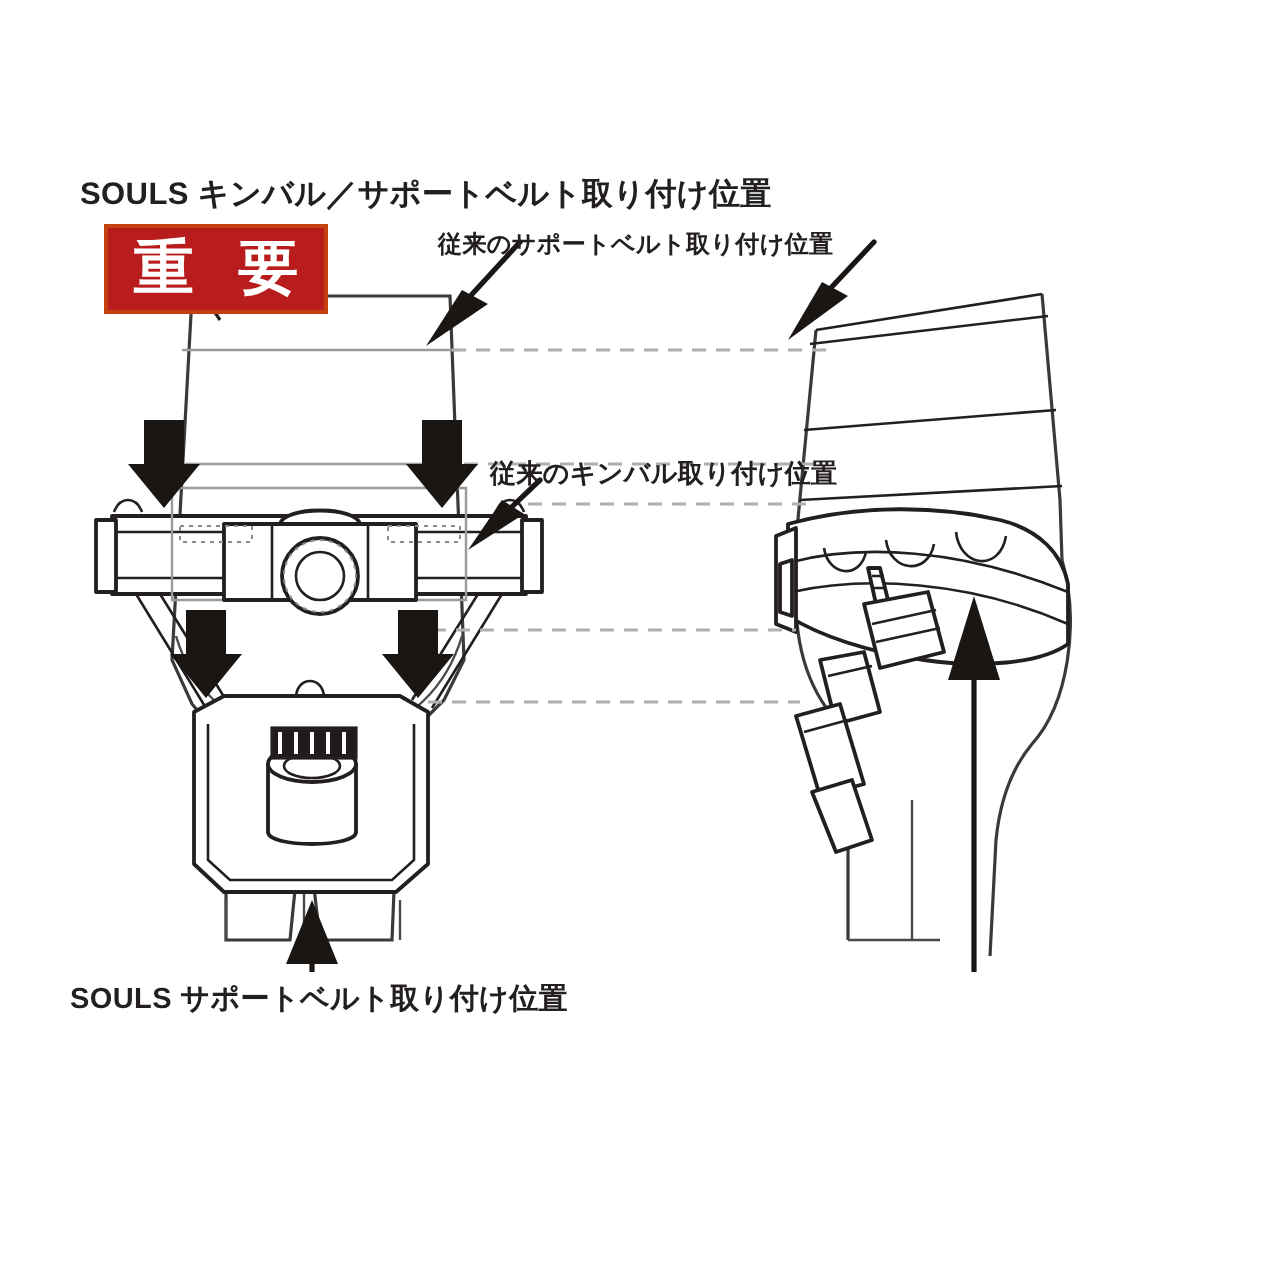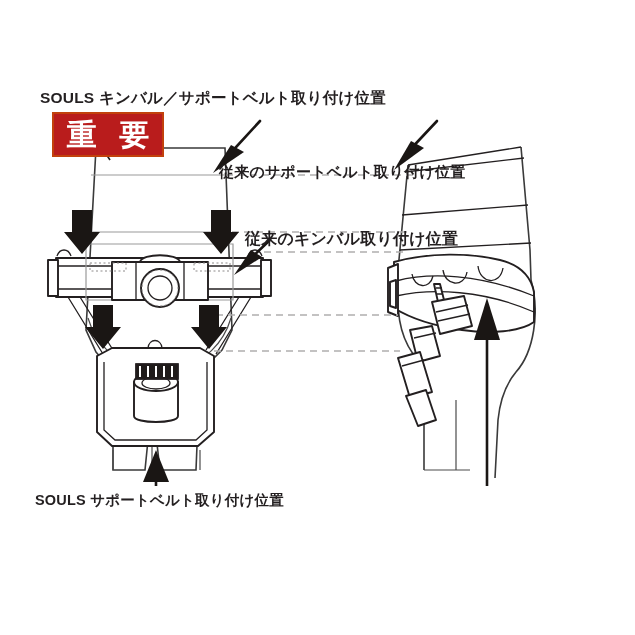--- a/index.html
+++ b/index.html
@@ -43,27 +43,26 @@
     font-size: 30px;
     font-weight: bold;
     letter-spacing: 7px;
     text-align: center;
     line-height: 42px;
     text-indent: 7px;
   }
   #label-legacy-belt {
     left: 219px;
     top: 114px;
-    font-size: 15px;
-    margin-top: 48px;
+    font-size: 12px;
   }
   #label-legacy-gimbal {
     left: 245px;
     top: 228px;
-    font-size: 16px;
+    font-size: 13px;
   }
   #caption-gimbal {
     left: 35px;
     top: 491px;
     font-size: 14.5px;
   }
   #caption-belt {
     left: 323px;
     top: 490px;
     font-size: 14.5px;

